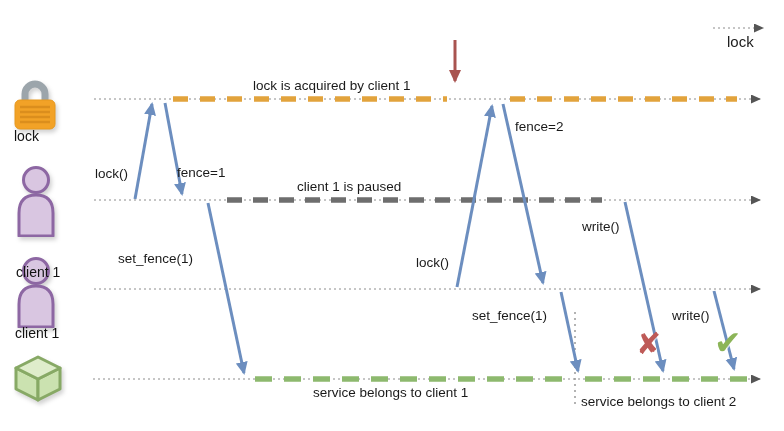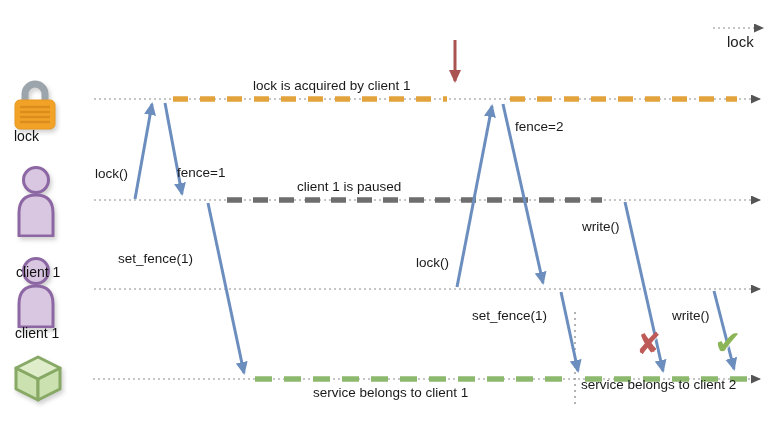--- a/index.html
+++ b/index.html
@@ -96,21 +96,21 @@
 
   <span class="actor-label" style="left:14px; top:128px;">lock</span>
   <span class="actor-label" style="left:16px; top:236px;margin-top:28px;">client 1</span>
   <span class="actor-label" style="left:15px; top:325px;">client 1</span>
 
   <span class="label" style="left:727px; top:33px; font-size:15px;">lock</span>
 
   <span class="label" style="left:225px; top:78px;margin-left:28px;">lock is acquired by client 1</span>
   <span class="label" style="left:297px; top:179px;">client 1 is paused</span>
   <span class="label" style="left:313px; top:385px;">service belongs to client 1</span>
-  <span class="label" style="left:581px; top:377px;">service belongs to client 2</span>
+  <span class="label" style="left:581px; top:394px;">service belongs to client 2</span>
 
   <span class="label" style="left:95px;  top:166px;">lock()</span>
   <span class="label" style="left:177px; top:117px;margin-top:48px;">fence=1</span>
   <span class="label" style="left:118px; top:219px;margin-top:32px;">set_fence(1)</span>
   <span class="label" style="left:416px; top:255px;">lock()</span>
   <span class="label" style="left:515px; top:119px;">fence=2</span>
   <span class="label" style="left:472px; top:308px;">set_fence(1)</span>
   <span class="label" style="left:582px; top:219px;">write()</span>
   <span class="label" style="left:672px; top:308px;">write()</span>
 

